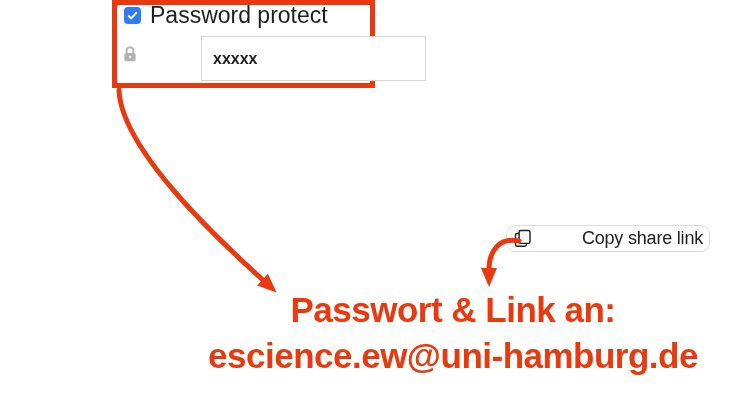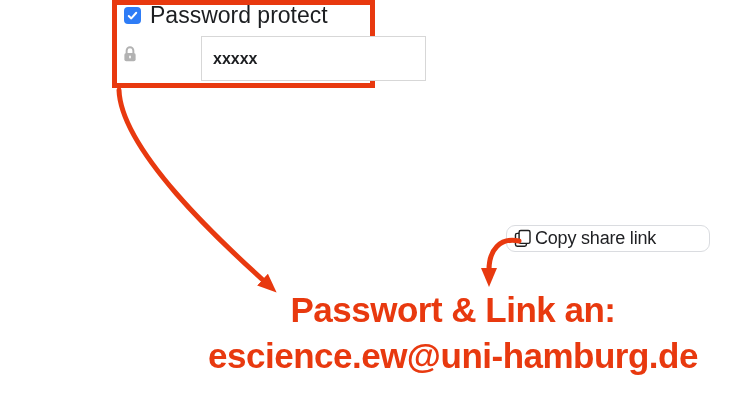--- a/index.html
+++ b/index.html
@@ -73,21 +73,21 @@
   .copy-btn {
     position: absolute;
     left: 506px; top: 225px;
     width: 204px; height: 27px;
     box-sizing: border-box;
     background: #ffffff;
     border: 1px solid #dadce0;
     border-radius: 9px;
     display: flex;
     align-items: center;
-    justify-content: flex-start;
+    justify-content: space-between;
     gap: 3px;
     padding: 0 6px;
     cursor: pointer;
     font-family: "Liberation Sans", sans-serif;
     z-index: 3;
   }
   .copy-btn .btn-label {
     font-size: 18px;
     color: #202124;
     white-space: nowrap;

